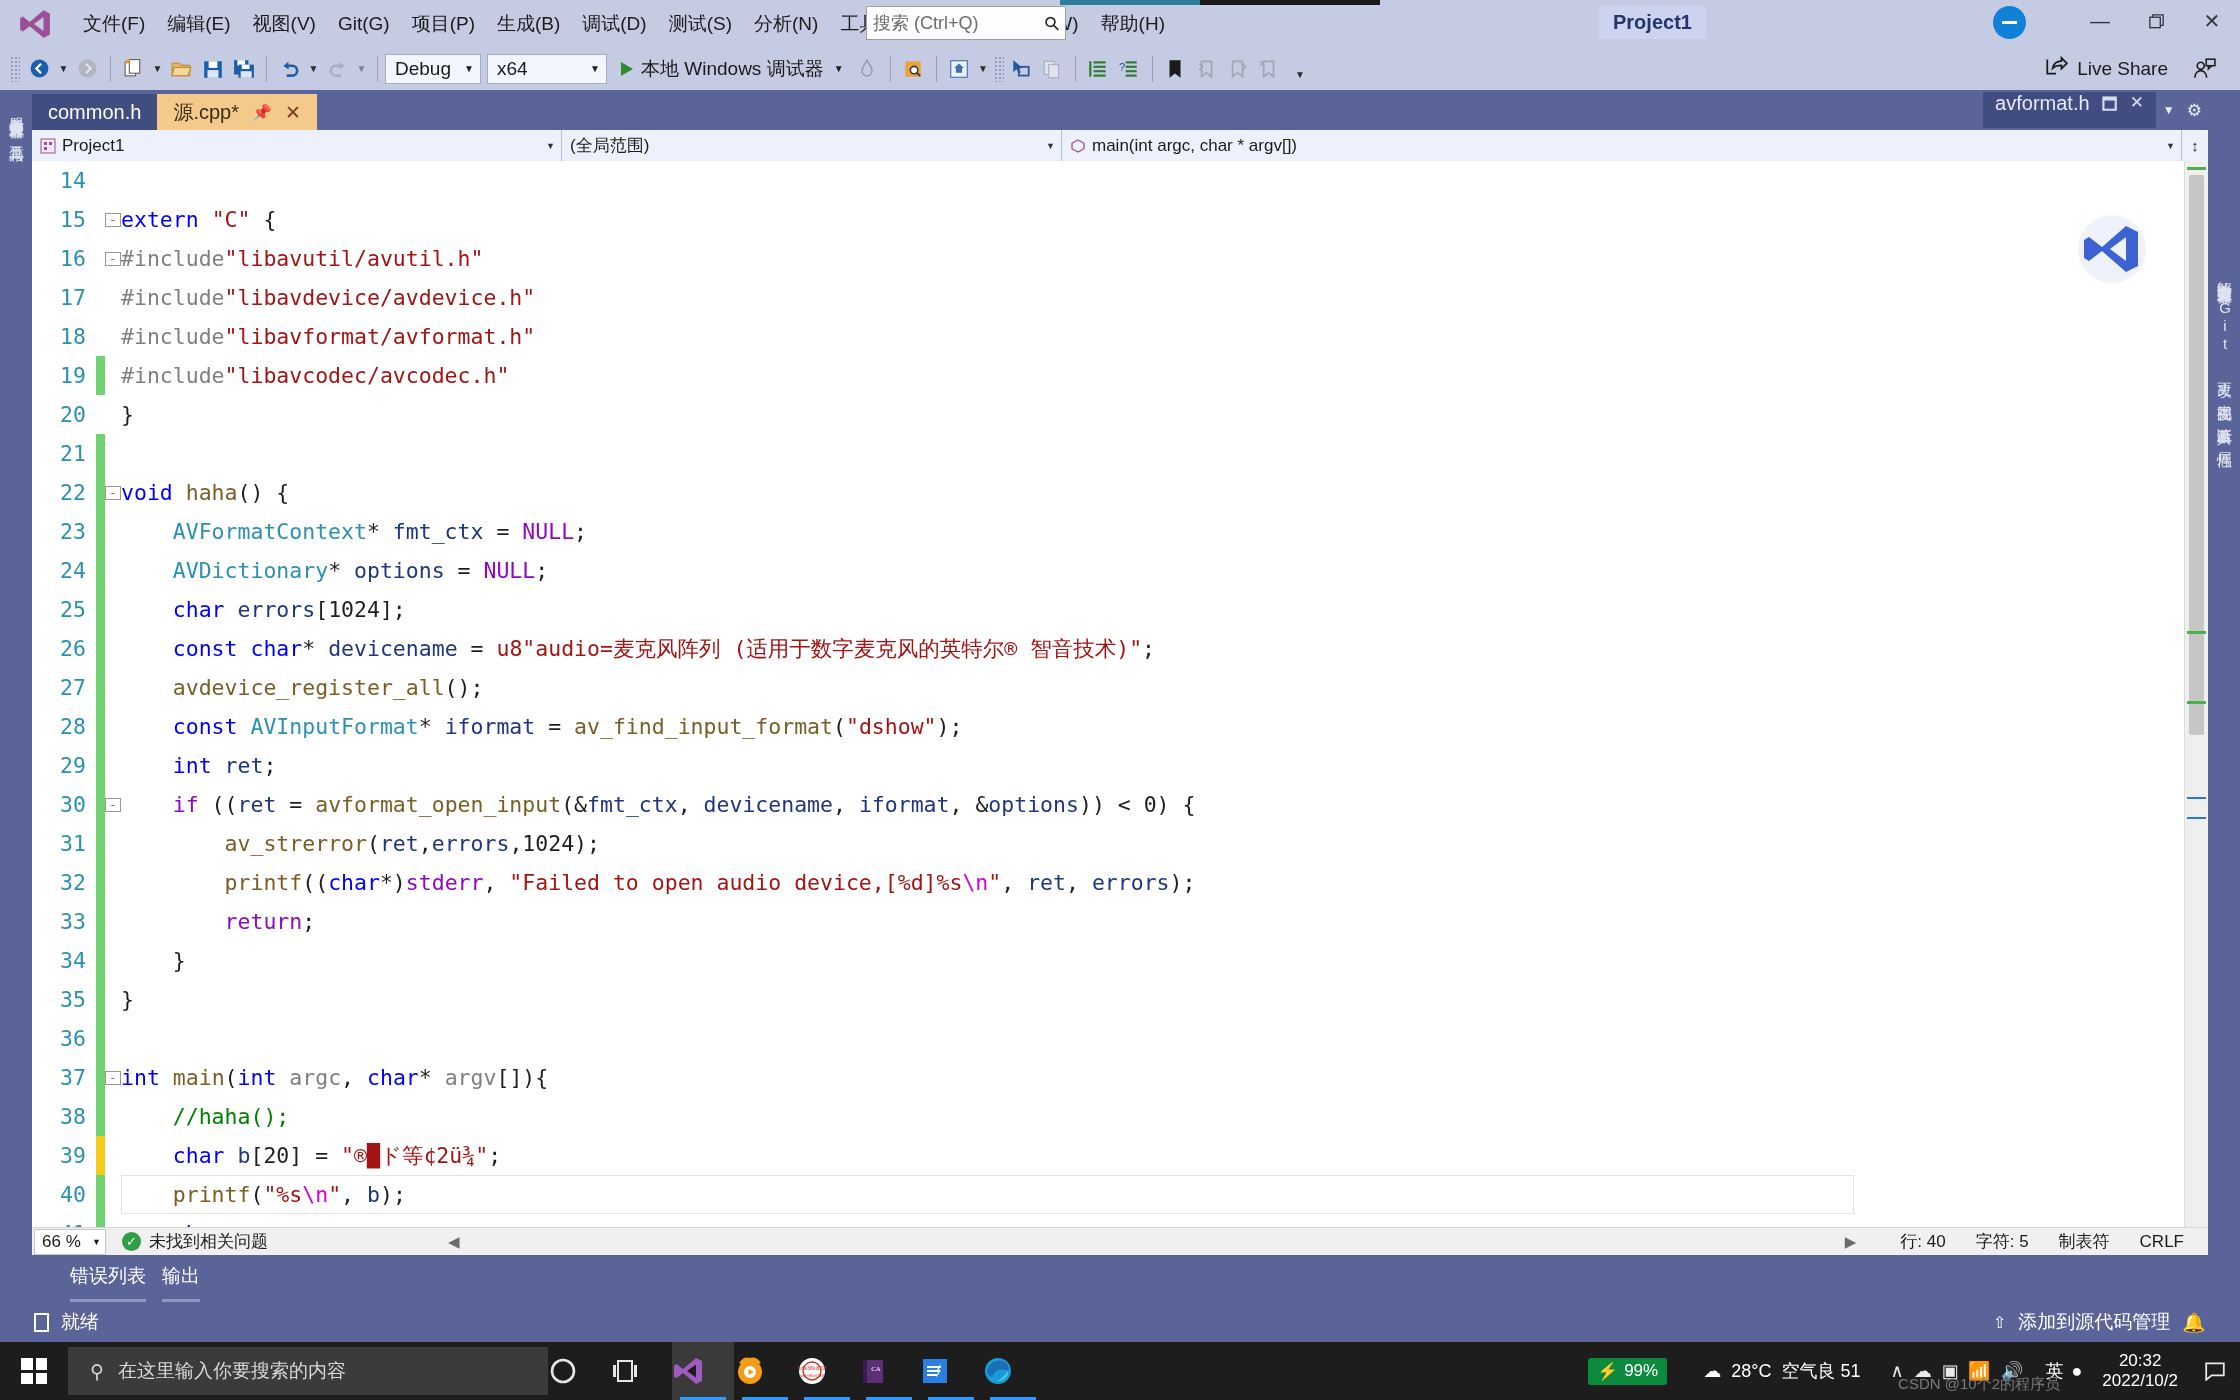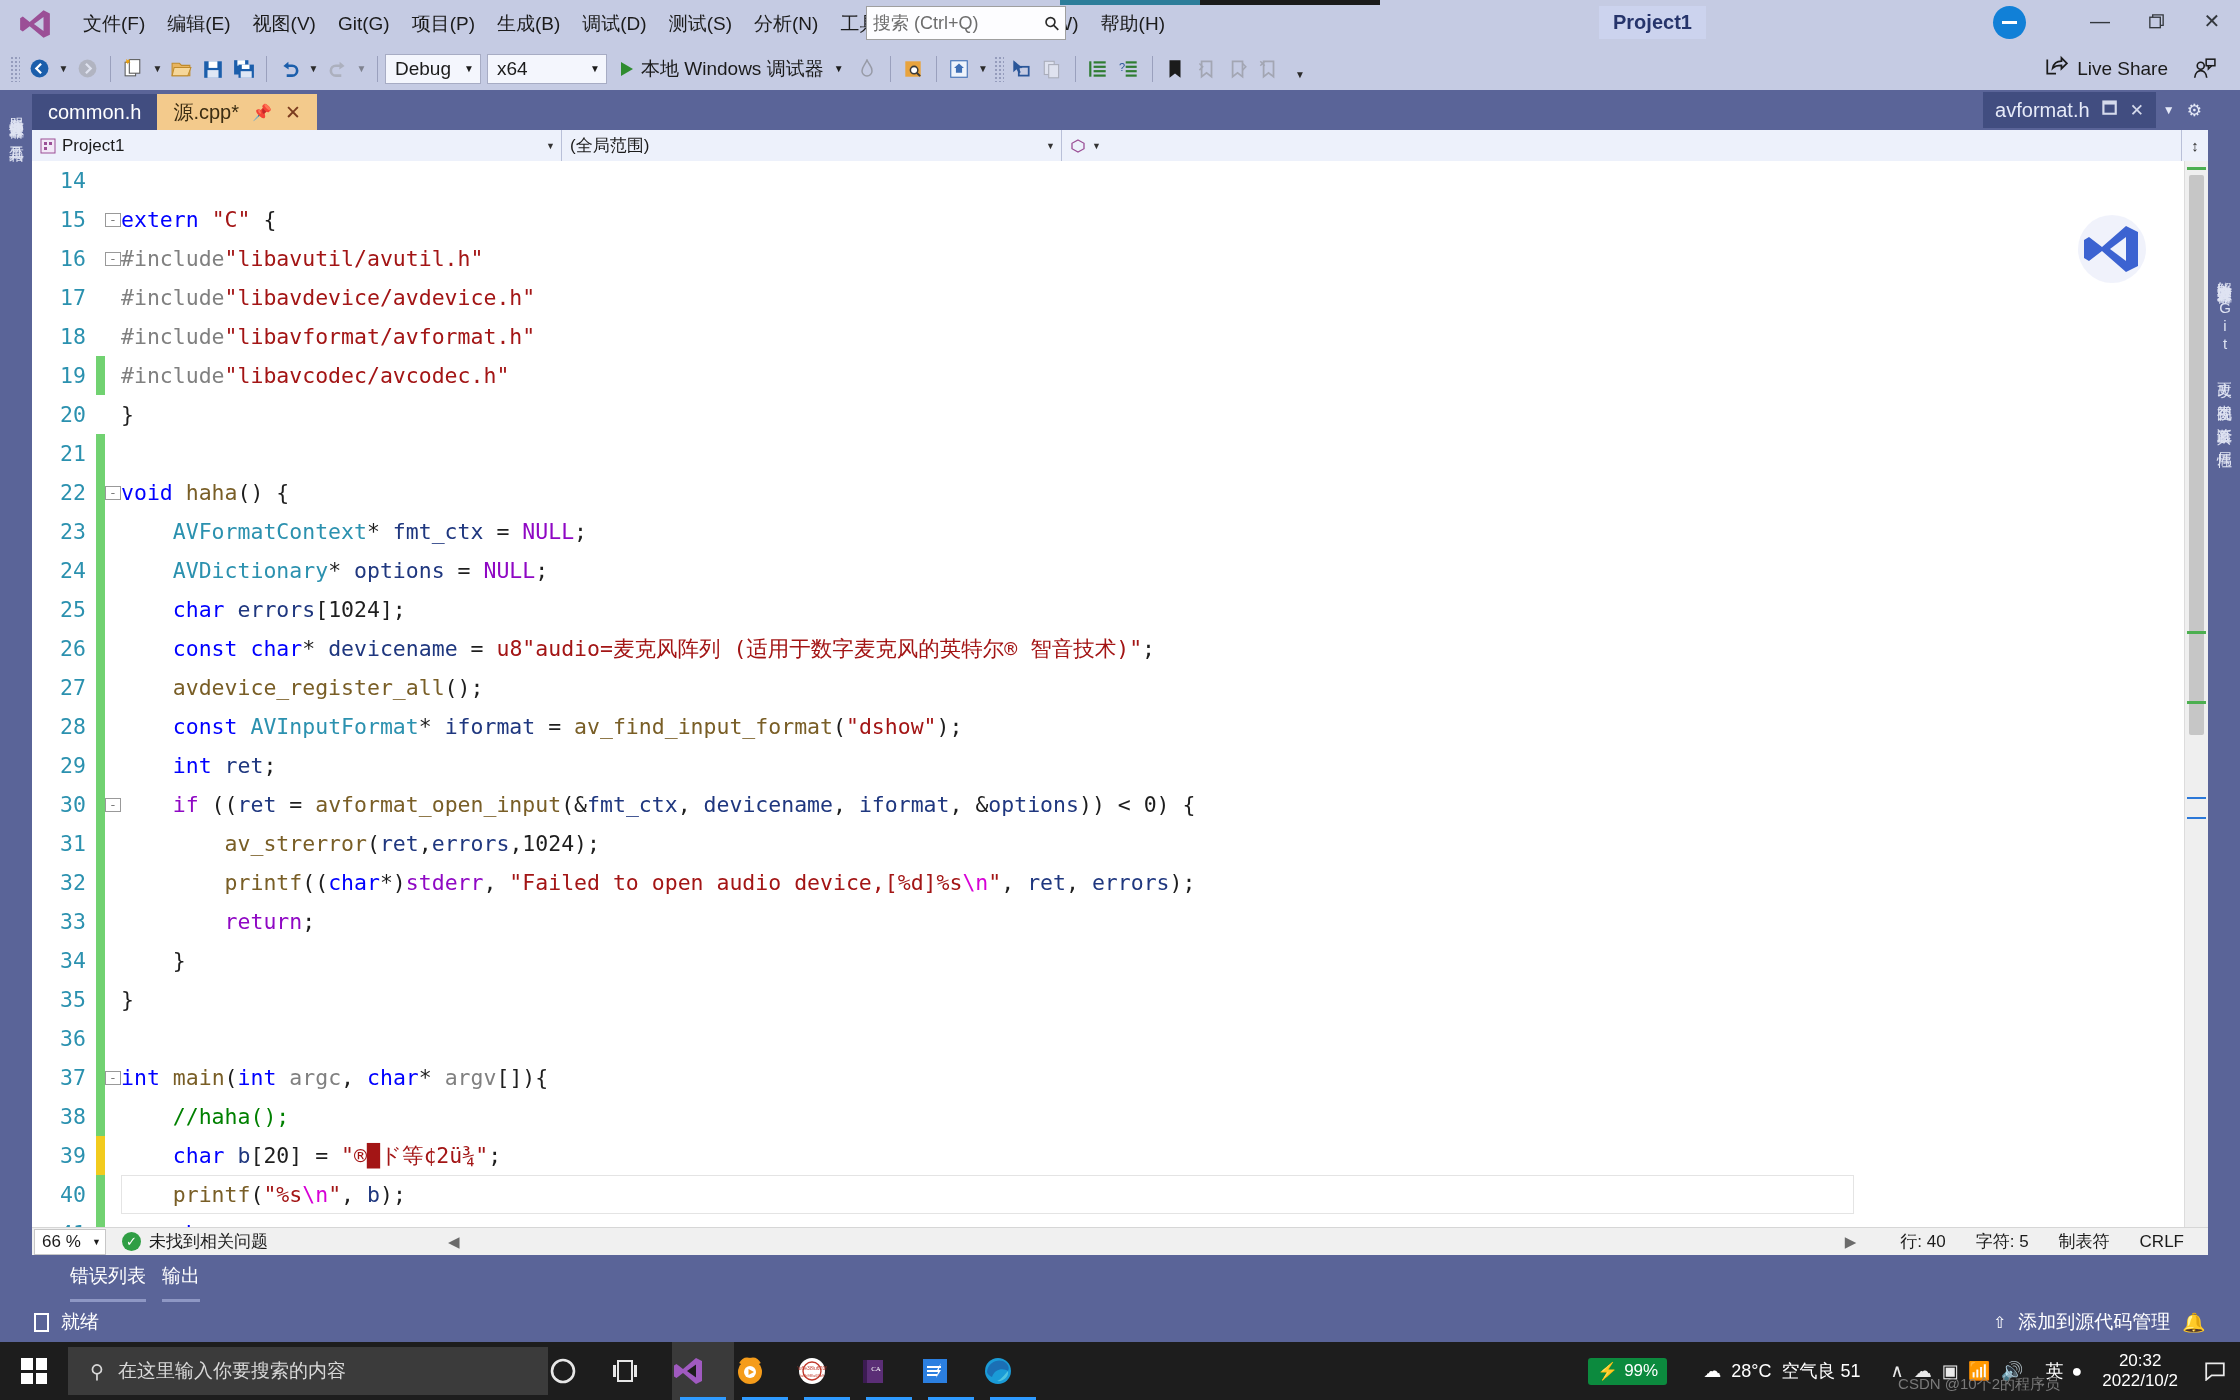--- a/index.html
+++ b/index.html
@@ -55,21 +55,21 @@
 
   .center { flex:1; display:flex; flex-direction:column; min-width:0; background:#5a6498; }
 
   
   .tabrow { height:40px; background:#5a6498; display:flex; align-items:flex-end; position:relative; flex:0 0 40px;}
   .tab { height:36px; display:flex; align-items:center; padding:0 16px; font-size:20px; white-space:nowrap; }
   .tab.inactive { background:#414d80; color:#ffffff; }
   .tab.active { background:#f3ca8c; color:#3c2d12; }
   .tab .pin { margin-left:13px; font-size:16px; color:#6b5527; }
   .tab .x { margin-left:13px; font-size:19px; color:#7a3b1e; }
-  .righttab { position:absolute; right:52px; bottom:2px; height:36px; display:flex; align-items:center;
+  .righttab { position:absolute; right:52px; bottom:2px; height:36px; display:flex; align-items:flex-start;
               background:#414d80; color:#e6eaf8; padding:0 12px; font-size:20px; }
   .righttab .ic { margin-left:12px; font-size:17px; opacity:.9;}
   .tab-tools { position:absolute; right:6px; bottom:2px; display:flex; align-items:center; gap:12px;
                color:#e6eaf8; font-size:17px; height:36px; }
 
   
   .navbar { height:31px; background:#edf1fb; display:flex; align-items:stretch; flex:0 0 31px; }
   .nav-combo { display:flex; align-items:center; background:#edf1fb; border-right:1px solid #b9c0d8;
                padding:0 6px 0 8px; font-size:17px; color:#1b1b1b; position:relative;}
   .nav-combo.c1 { width:530px; }
@@ -441,20 +441,21 @@
         <div class="nav-combo c2">
           <span class="txt">(全局范围)</span>
           <span class="ca">▼</span>
         </div>
         <div class="nav-combo c3">
           <span class="nav-icon">
             <svg width="16" height="16" viewBox="0 0 16 16">
                 <path d="M8 2 L14 5.3 V10.7 L8 14 L2 10.7 V5.3z" fill="none" stroke="#9b4f96" stroke-width="1.3"></path>
               </svg>
           </span>
+          <span class="txt">main(int argc, char * argv[])</span>
           <span class="ca">▼</span>
         </div>
         <div class="nav-split">↕</div>
       </div>
 
       <div class="editorwrap">
         <div class="editor">
           <div class="code" id="code-root"><div class="crow"><div class="ln">14</div><div class="gutmark"></div><div class="fold"></div><div class="ctext"></div></div><div class="crow"><div class="ln">15</div><div class="gutmark"></div><div class="fold" style="border: 1px solid rgb(153, 153, 153); line-height: 12px; height: 14px; width: 14px; align-self: center; background: rgb(255, 255, 255);">-</div><div class="ctext"><span class="k">extern</span><span class="pl"> </span><span class="str">"C"</span><span class="pl"> {</span></div></div><div class="crow"><div class="ln">16</div><div class="gutmark"></div><div class="fold" style="border: 1px solid rgb(153, 153, 153); line-height: 12px; height: 14px; width: 14px; align-self: center; background: rgb(255, 255, 255);">-</div><div class="ctext"><span class="pp">#include</span><span class="str">"libavutil/avutil.h"</span></div></div><div class="crow"><div class="ln">17</div><div class="gutmark"></div><div class="fold"></div><div class="ctext"><span class="pp">#include</span><span class="str">"libavdevice/avdevice.h"</span></div></div><div class="crow"><div class="ln">18</div><div class="gutmark"></div><div class="fold"></div><div class="ctext"><span class="pp">#include</span><span class="str">"libavformat/avformat.h"</span></div></div><div class="crow"><div class="ln">19</div><div class="gutmark g-green"></div><div class="fold"></div><div class="ctext"><span class="pp">#include</span><span class="str">"libavcodec/avcodec.h"</span></div></div><div class="crow"><div class="ln">20</div><div class="gutmark"></div><div class="fold"></div><div class="ctext"><span class="pl">}</span></div></div><div class="crow"><div class="ln">21</div><div class="gutmark g-green"></div><div class="fold"></div><div class="ctext"></div></div><div class="crow"><div class="ln">22</div><div class="gutmark g-green"></div><div class="fold" style="border: 1px solid rgb(153, 153, 153); line-height: 12px; height: 14px; width: 14px; align-self: center; background: rgb(255, 255, 255);">-</div><div class="ctext"><span class="k">void</span><span class="pl"> </span><span class="fn">haha</span><span class="pl">() {</span></div></div><div class="crow"><div class="ln">23</div><div class="gutmark g-green"></div><div class="fold"></div><div class="ctext"><span class="pl">    </span><span class="typ">AVFormatContext</span><span class="pl">* </span><span class="var">fmt_ctx</span><span class="pl"> = </span><span class="kp">NULL</span><span class="pl">;</span></div></div><div class="crow"><div class="ln">24</div><div class="gutmark g-green"></div><div class="fold"></div><div class="ctext"><span class="pl">    </span><span class="typ">AVDictionary</span><span class="pl">* </span><span class="var">options</span><span class="pl"> = </span><span class="kp">NULL</span><span class="pl">;</span></div></div><div class="crow"><div class="ln">25</div><div class="gutmark g-green"></div><div class="fold"></div><div class="ctext"><span class="pl">    </span><span class="k">char</span><span class="pl"> </span><span class="var">errors</span><span class="pl">[1024];</span></div></div><div class="crow"><div class="ln">26</div><div class="gutmark g-green"></div><div class="fold"></div><div class="ctext"><span class="pl">    </span><span class="k">const</span><span class="pl"> </span><span class="k">char</span><span class="pl">* </span><span class="var">devicename</span><span class="pl"> = </span><span class="str">u8"audio=麦克风阵列 (适用于数字麦克风的英特尔® 智音技术)"</span><span class="pl">;</span></div></div><div class="crow"><div class="ln">27</div><div class="gutmark g-green"></div><div class="fold"></div><div class="ctext"><span class="pl">    </span><span class="fn">avdevice_register_all</span><span class="pl">();</span></div></div><div class="crow"><div class="ln">28</div><div class="gutmark g-green"></div><div class="fold"></div><div class="ctext"><span class="pl">    </span><span class="k">const</span><span class="pl"> </span><span class="typ">AVInputFormat</span><span class="pl">* </span><span class="var">iformat</span><span class="pl"> = </span><span class="fn">av_find_input_format</span><span class="pl">(</span><span class="str">"dshow"</span><span class="pl">);</span></div></div><div class="crow"><div class="ln">29</div><div class="gutmark g-green"></div><div class="fold"></div><div class="ctext"><span class="pl">    </span><span class="k">int</span><span class="pl"> </span><span class="var">ret</span><span class="pl">;</span></div></div><div class="crow"><div class="ln">30</div><div class="gutmark g-green"></div><div class="fold" style="border: 1px solid rgb(153, 153, 153); line-height: 12px; height: 14px; width: 14px; align-self: center; background: rgb(255, 255, 255);">-</div><div class="ctext"><span class="pl">    </span><span class="kp">if</span><span class="pl"> ((</span><span class="var">ret</span><span class="pl"> = </span><span class="fn">avformat_open_input</span><span class="pl">(&amp;</span><span class="var">fmt_ctx</span><span class="pl">, </span><span class="var">devicename</span><span class="pl">, </span><span class="var">iformat</span><span class="pl">, &amp;</span><span class="var">options</span><span class="pl">)) &lt; 0) {</span></div></div><div class="crow"><div class="ln">31</div><div class="gutmark g-green"></div><div class="fold"></div><div class="ctext"><span class="pl">        </span><span class="fn">av_strerror</span><span class="pl">(</span><span class="var">ret</span><span class="pl">,</span><span class="var">errors</span><span class="pl">,1024);</span></div></div><div class="crow"><div class="ln">32</div><div class="gutmark g-green"></div><div class="fold"></div><div class="ctext"><span class="pl">        </span><span class="fn">printf</span><span class="pl">((</span><span class="k">char</span><span class="pl">*)</span><span class="kp">stderr</span><span class="pl">, </span><span class="str">"Failed to open audio device,[%d]%s</span><span class="esc">\n</span><span class="str">"</span><span class="pl">, </span><span class="var">ret</span><span class="pl">, </span><span class="var">errors</span><span class="pl">);</span></div></div><div class="crow"><div class="ln">33</div><div class="gutmark g-green"></div><div class="fold"></div><div class="ctext"><span class="pl">        </span><span class="kp">return</span><span class="pl">;</span></div></div><div class="crow"><div class="ln">34</div><div class="gutmark g-green"></div><div class="fold"></div><div class="ctext"><span class="pl">    }</span></div></div><div class="crow"><div class="ln">35</div><div class="gutmark g-green"></div><div class="fold"></div><div class="ctext"><span class="pl">}</span></div></div><div class="crow"><div class="ln">36</div><div class="gutmark g-green"></div><div class="fold"></div><div class="ctext"></div></div><div class="crow"><div class="ln">37</div><div class="gutmark g-green"></div><div class="fold" style="border: 1px solid rgb(153, 153, 153); line-height: 12px; height: 14px; width: 14px; align-self: center; background: rgb(255, 255, 255);">-</div><div class="ctext"><span class="k">int</span><span class="pl"> </span><span class="fn">main</span><span class="pl">(</span><span class="k">int</span><span class="pl"> </span><span class="pp">argc</span><span class="pl">, </span><span class="k">char</span><span class="pl">* </span><span class="pp">argv</span><span class="pl">[]){</span></div></div><div class="crow"><div class="ln">38</div><div class="gutmark g-green"></div><div class="fold"></div><div class="ctext"><span class="pl">    </span><span class="cmt">//haha();</span></div></div><div class="crow"><div class="ln">39</div><div class="gutmark g-yellow"></div><div class="fold"></div><div class="ctext"><span class="pl">    </span><span class="k">char</span><span class="pl"> </span><span class="var">b</span><span class="pl">[20] = </span><span class="str">"®█ド等¢2ü¾"</span><span class="pl">;</span></div></div><div class="crow"><div class="curline"></div><div class="ln">40</div><div class="gutmark g-green"></div><div class="fold"></div><div class="ctext"><span class="pl">    </span><span class="fn">printf</span><span class="pl">(</span><span class="str">"%s</span><span class="esc">\n</span><span class="str">"</span><span class="pl">, </span><span class="var">b</span><span class="pl">);</span></div></div><div class="crow"><div class="ln">41</div><div class="gutmark g-green"></div><div class="fold"></div><div class="ctext"><span class="pl">    </span><span class="k">char</span><span class="pl"> </span><span class="var">c</span><span class="pl">;</span></div></div></div>
 
           <svg class="vs-circle" viewBox="0 0 72 72">

